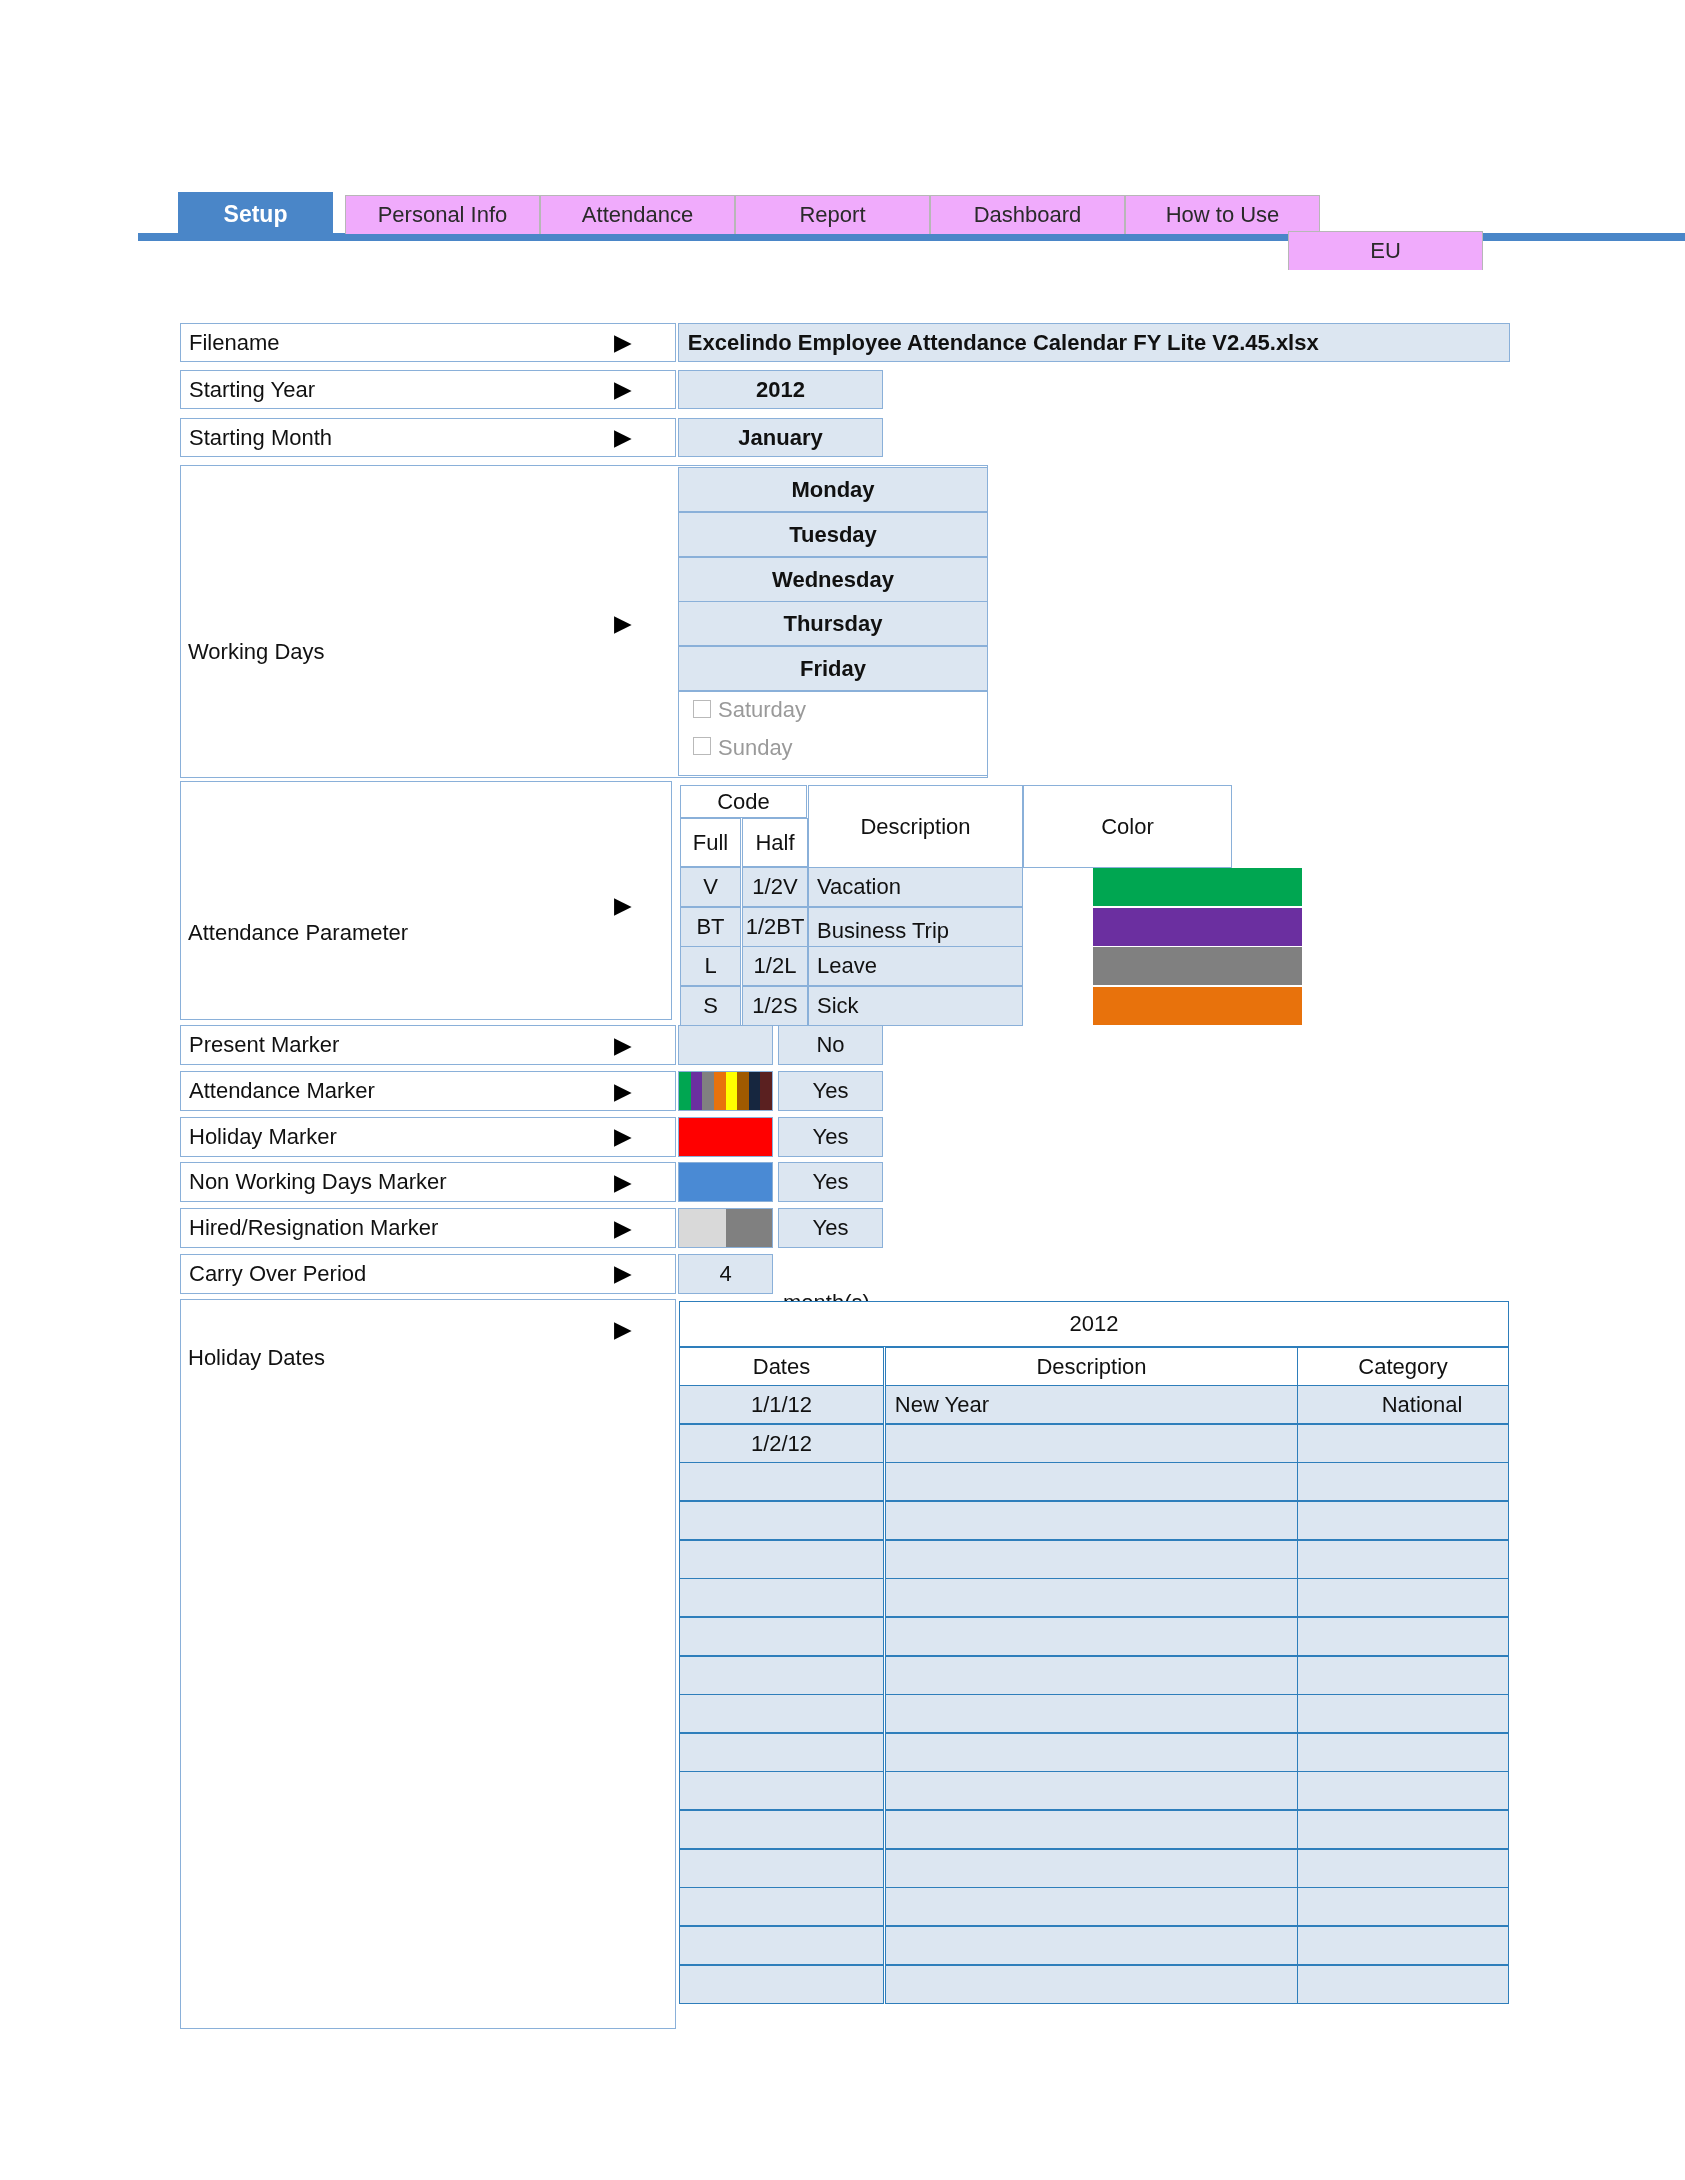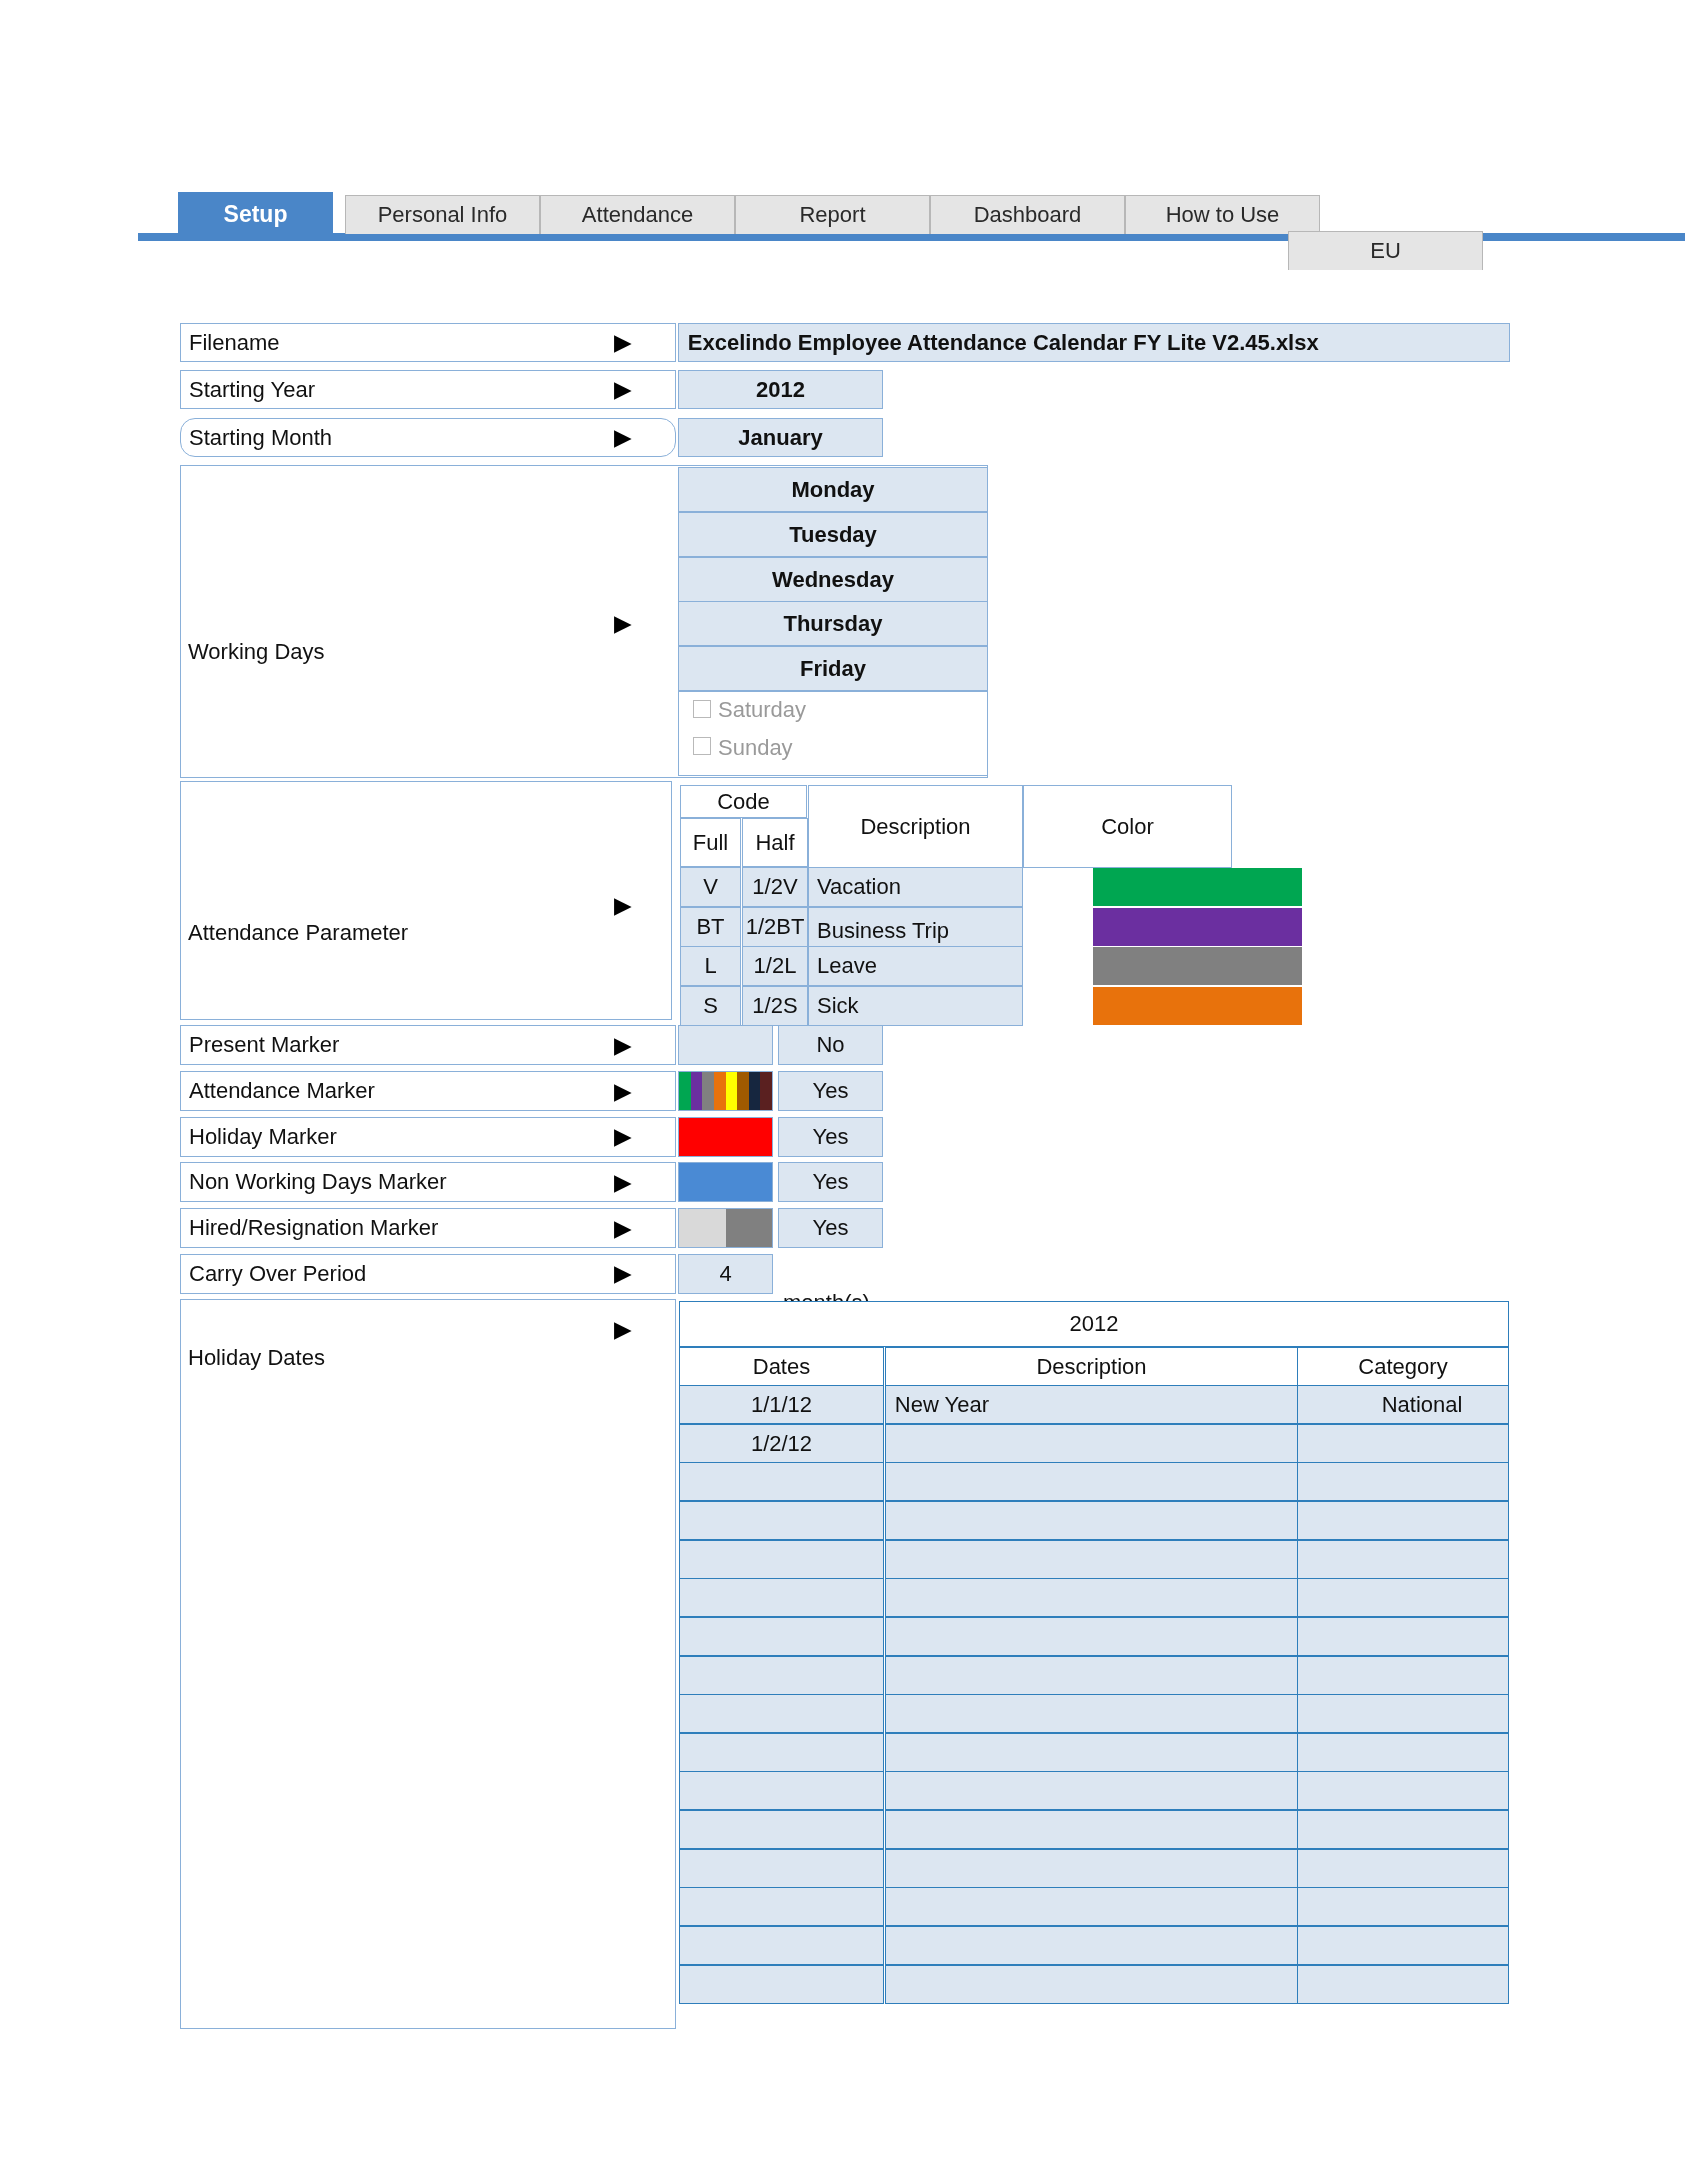--- a/index.html
+++ b/index.html
@@ -24,21 +24,21 @@
     height: 46px;
   }
   .tab {
     position: absolute;
     top: 0;
     height: 39px;
     line-height: 37px;
     text-align: center;
     font-size: 22px;
     color: #2a2a2a;
-    background: #e5e5e5;
+    background: #f0abfc;
     border-left: 1.8px solid #b7b7b7;
     border-right: 1.8px solid #b7b7b7;
     border-top: 1.8px solid #b7b7b7;
     white-space: nowrap;
     overflow: hidden;
   }
   .tab.active {
     background: #4a86c8;
     color: #ffffff;
     font-weight: bold;
@@ -191,21 +191,21 @@
   </div>
 <div id="tabunderline2"></div>
 
 <div id="form-body">
     <div class="lbl-cell" style="left: 180px; top: 323px; width: 496px; height: 39px;">Filename</div>
     <div class="arrow" style="left: 614px; top: 331px;">▶</div>
     <div class="val-cell bold left" style="left: 678px; top: 323px; width: 832px; height: 39px;">Excelindo Employee Attendance Calendar FY Lite V2.45.xlsx</div>
     <div class="lbl-cell" style="left: 180px; top: 370px; width: 496px; height: 39px;">Starting Year</div>
     <div class="arrow" style="left: 614px; top: 378px;">▶</div>
     <div class="val-cell bold" style="left: 678px; top: 370px; width: 205px; height: 39px;">2012</div>
-    <div class="lbl-cell" style="left: 180px; top: 418px; width: 496px; height: 39px; border-radius: 15px;">Starting Month</div>
+    <div class="lbl-cell" style="left: 180px; top: 418px; width: 496px; height: 39px;">Starting Month</div>
     <div class="arrow" style="left: 614px; top: 426px;">▶</div>
     <div class="val-cell bold" style="left: 678px; top: 418px; width: 205px; height: 39px;">January</div>
     <div class="blk" style="left: 180px; top: 465px; width: 808px; height: 313px;"></div>
     <div class="plainlabel" style="left: 188px; top: 611px;">Working Days</div>
     <div class="arrow" style="left: 614px; top: 612px;">▶</div>
     <div class="day-on" style="left: 678px; top: 467px; width: 310px; height: 45px;">Monday</div>
     <div class="day-on" style="left: 678px; top: 512px; width: 310px; height: 45px;">Tuesday</div>
     <div class="day-on" style="left: 678px; top: 557px; width: 310px; height: 45px;">Wednesday</div>
     <div class="day-on" style="left: 678px; top: 601px; width: 310px; height: 45px;">Thursday</div>
     <div class="day-on" style="left: 678px; top: 646px; width: 310px; height: 45px;">Friday</div>

